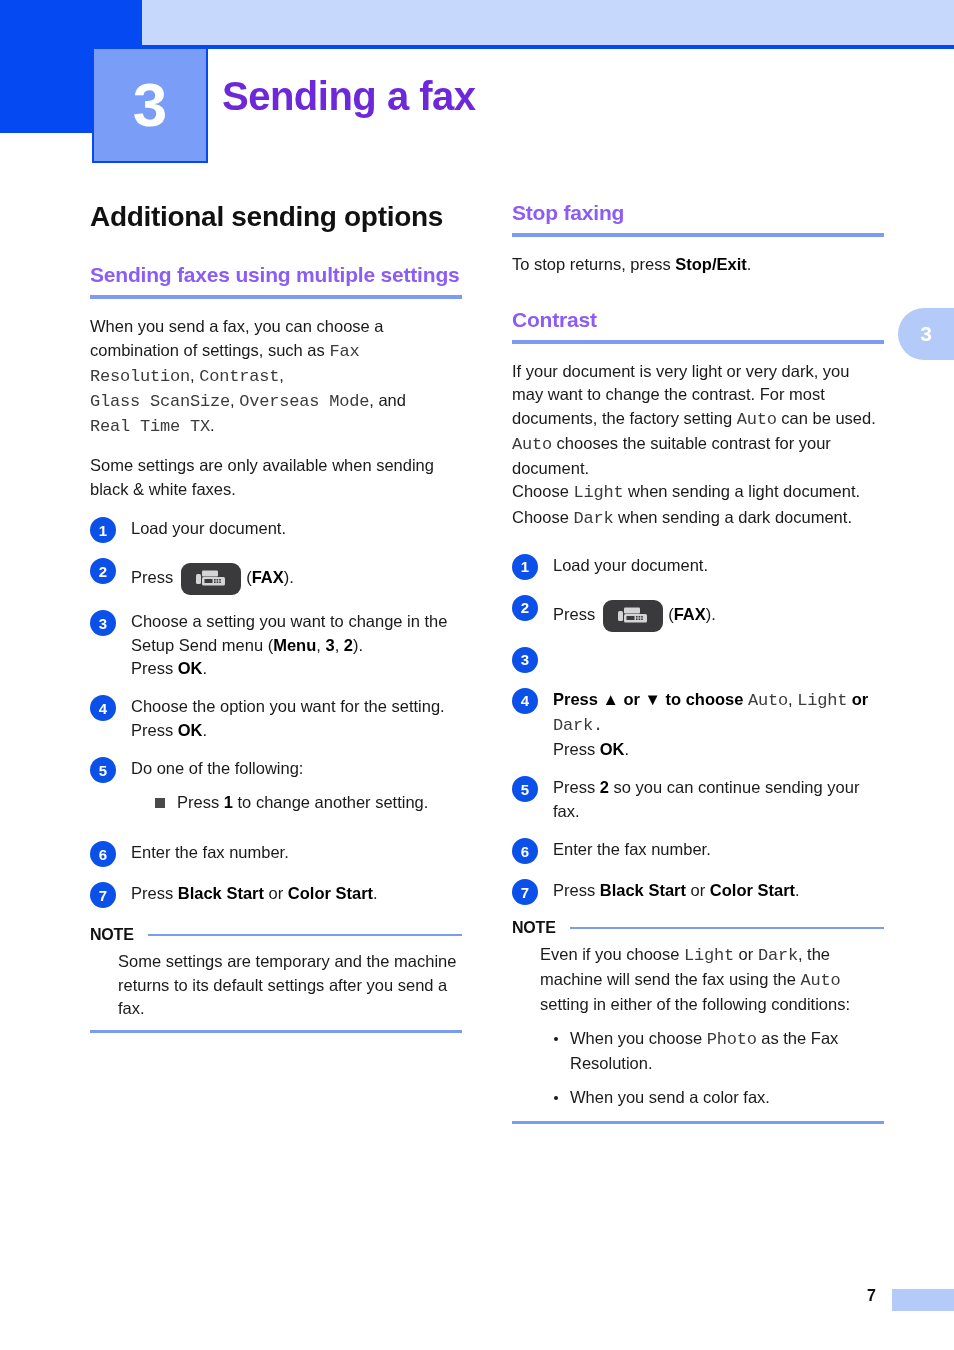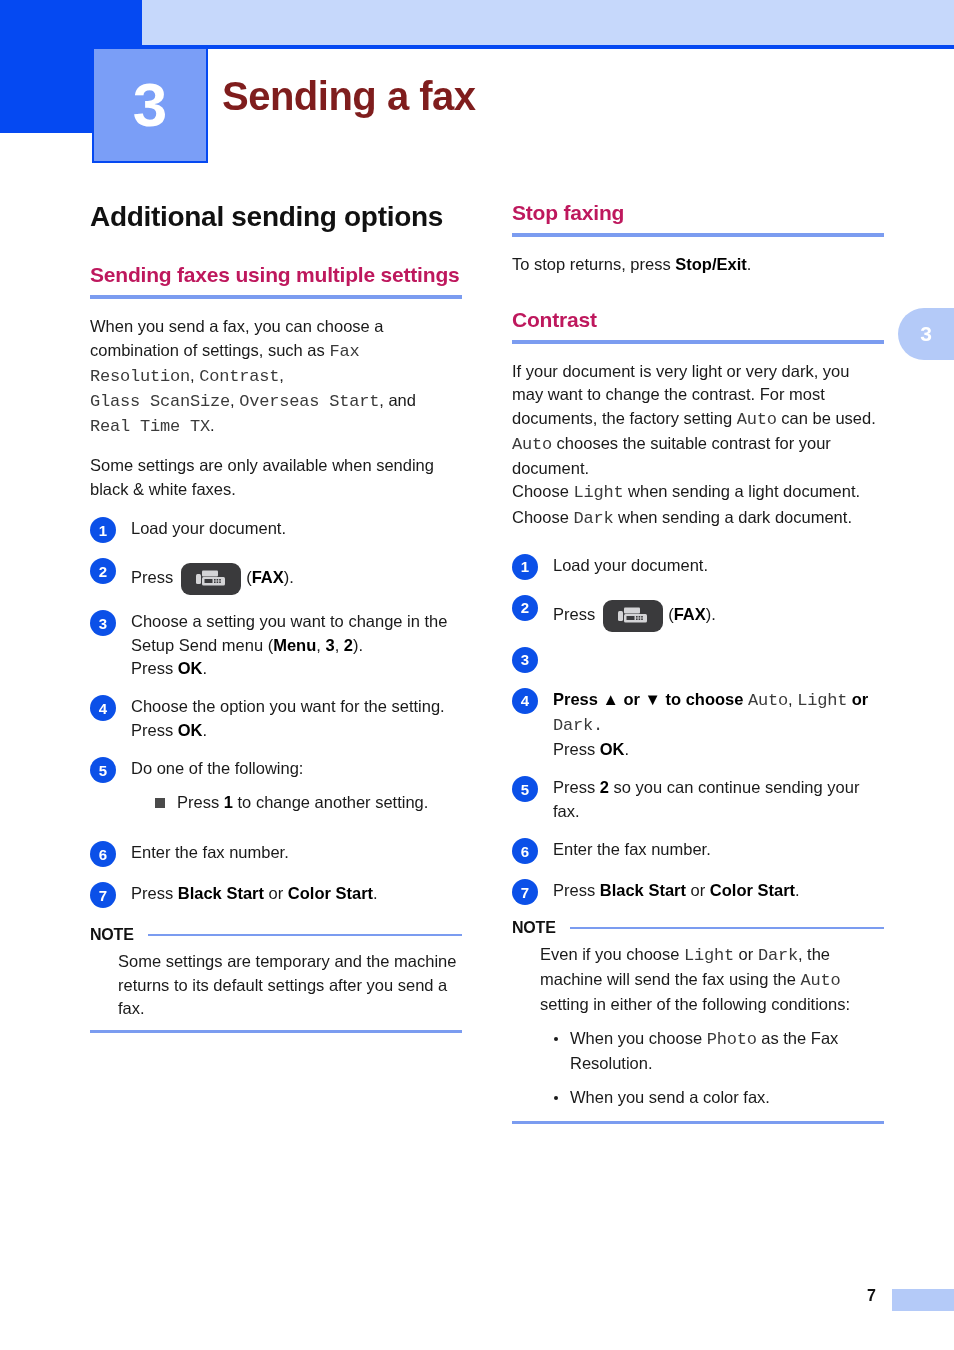--- a/index.html
+++ b/index.html
@@ -49,21 +49,21 @@
     font-weight: bold;
     line-height: 1;
     font-family: "Liberation Sans", sans-serif;
   }
   .chapter-title {
     position: absolute;
     left: 222px; top: 74px;
     font-size: 40px;
     font-weight: bold;
     letter-spacing: -0.5px;
-    color: #7f1d1d;
+    color: #6d28d9;
   }
 
   
   .side-tab {
     position: absolute;
     right: 0; top: 308px;
     width: 56px; height: 52px;
     background: #b4caf8;
     border-radius: 26px 0 0 26px;
     display: flex;
@@ -92,21 +92,21 @@
     margin: 0 0 28px 0;
     letter-spacing: -0.3px;
     color: #111;
   }
   h2.sub {
     font-size: 21px;
     font-weight: bold;
     line-height: 1.25;
     margin: 0 0 0 0;
     letter-spacing: -0.2px;
-    color: #be185d;
+    color: #8b5cf6;
   }
   .rule-thick {
     height: 4px;
     background: #7b9cf0;
     margin: 7px 0 16px 0;
   }
   p.body {
     font-size: 16.5px;
     line-height: 1.42;
     margin: 0 0 15px 0;
@@ -268,21 +268,21 @@
   <span class="side-tab-num">3</span>
 </div>
 
 <div class="col col-left">
 
   <h1 class="sec">Additional sending options</h1>
 
   <h2 class="sub">Sending faxes using multiple settings</h2>
   <div class="rule-thick"></div>
 
-  <p class="body"><span>When you send a fax, you can choose a combination of settings, such as </span><span class="mono">Fax Resolution</span><span>, </span><span class="mono">Contrast</span><span>, </span><br><span class="mono">Glass ScanSize</span><span>, </span><span class="mono">Overseas Start</span><span>, and </span><br><span class="mono">Real Time TX</span><span>.</span></p>
+  <p class="body"><span>When you send a fax, you can choose a combination of settings, such as </span><span class="mono">Fax Resolution</span><span>, </span><span class="mono">Contrast</span><span>, </span><br><span class="mono">Glass ScanSize</span><span>, </span><span class="mono">Overseas Mode</span><span>, and </span><br><span class="mono">Real Time TX</span><span>.</span></p>
 
   <p class="body">Some settings are only available when sending black &amp; white faxes.</p>
 
   <div class="step">
     <span class="step-num">1</span>
     <span class="step-body">Load your document.</span>
   </div>
 
   <div class="step step-tall">
     <span class="step-num">2</span>

